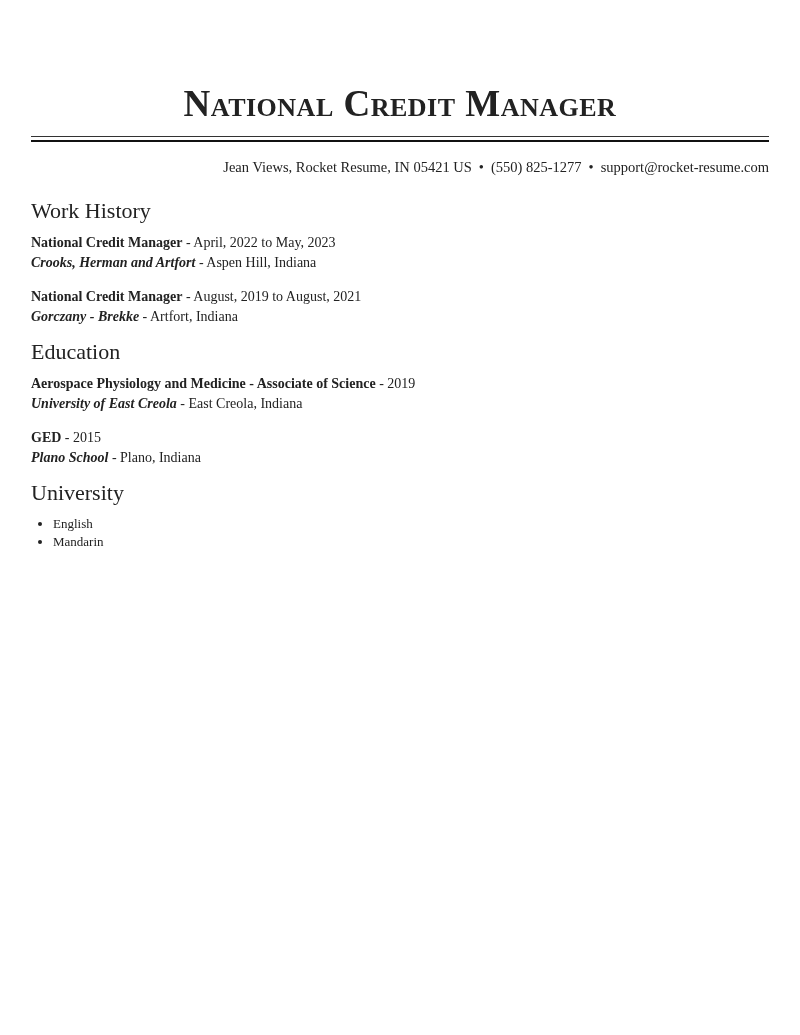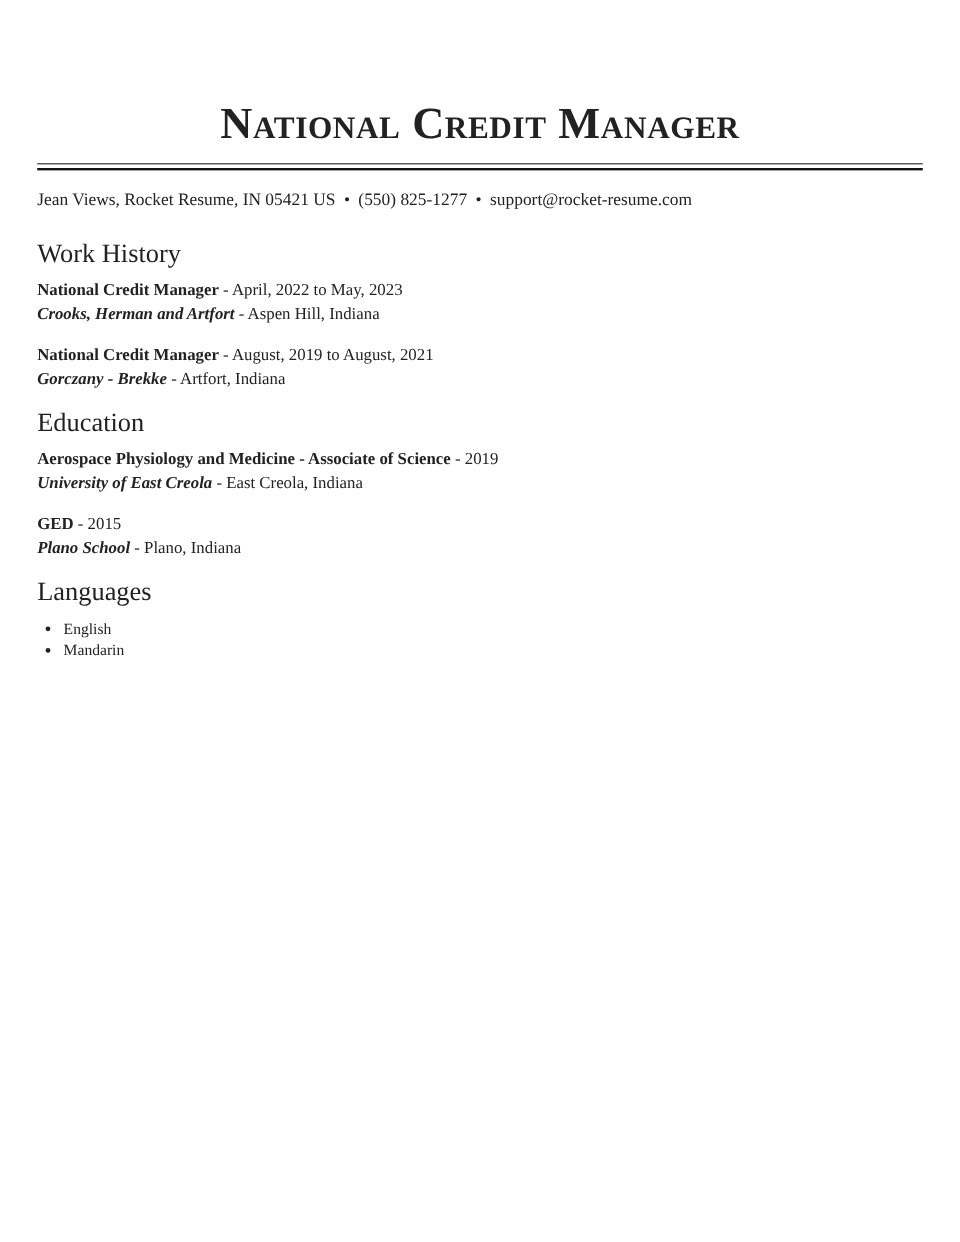--- a/index.html
+++ b/index.html
@@ -10,21 +10,21 @@
     }
     .page { position: absolute; left: 31px; top: 16px; width: 738px; margin-top: 38px; }
     .title {
       margin: 0; padding-top: 28px; text-align: center;
       font-size: 37px; font-weight: bold; font-variant: small-caps;
       letter-spacing: 0.5px; line-height: 44px; color: #222222;
     }
     .rule-thin { position: absolute; top: 82px; left: 0; width: 738px; height: 1px; background: #333333; }
     .rule-thick { position: absolute; top: 86px; left: 0; width: 738px; height: 2px; background: #111111; }
     .contact {
-      position: absolute; top: 104px; left: 0; width: 738px; text-align: left;
+      position: absolute; top: 104px; left: 0; width: 738px; text-align: right;
       font-size: 14.5px; line-height: 18px;
     }
     .sep { margin: 0 7px; }
     .section-title { position: absolute; left: 0; font-size: 22px; font-weight: normal; margin: 0; line-height: 26px; }
     .entry { position: absolute; left: 0; font-size: 14px; line-height: 20px; }
     .entry .line { white-space: nowrap; }
     .b { font-weight: bold; }
     .bi { font-weight: bold; font-style: italic; }
     .i { }
     ul.langs { position: absolute; left: 0; top: 461px; margin: 0; padding-left: 22px; font-size: 13px; line-height: 18px; }
@@ -59,19 +59,19 @@
   <div class="entry" style="top:320px">
     <div class="line"><span class="b">Aerospace Physiology and Medicine - Associate of Science</span><span> - 2019</span></div>
     <div class="line"><span class="bi">University of East Creola</span><span class="i"> - East Creola, Indiana</span></div>
   </div>
 
   <div class="entry" style="top:374px">
     <div class="line"><span class="b">GED</span><span> - 2015</span></div>
     <div class="line"><span class="bi">Plano School</span><span class="i"> - Plano, Indiana</span></div>
   </div>
 
-  <h2 class="section-title" style="top:426px">Languages</h2>
+  <h2 class="section-title" style="top:426px">University</h2>
 
   <ul class="langs">
     <li>English</li>
     <li>Mandarin</li>
   </ul>
 </div>
 
 </body></html>

